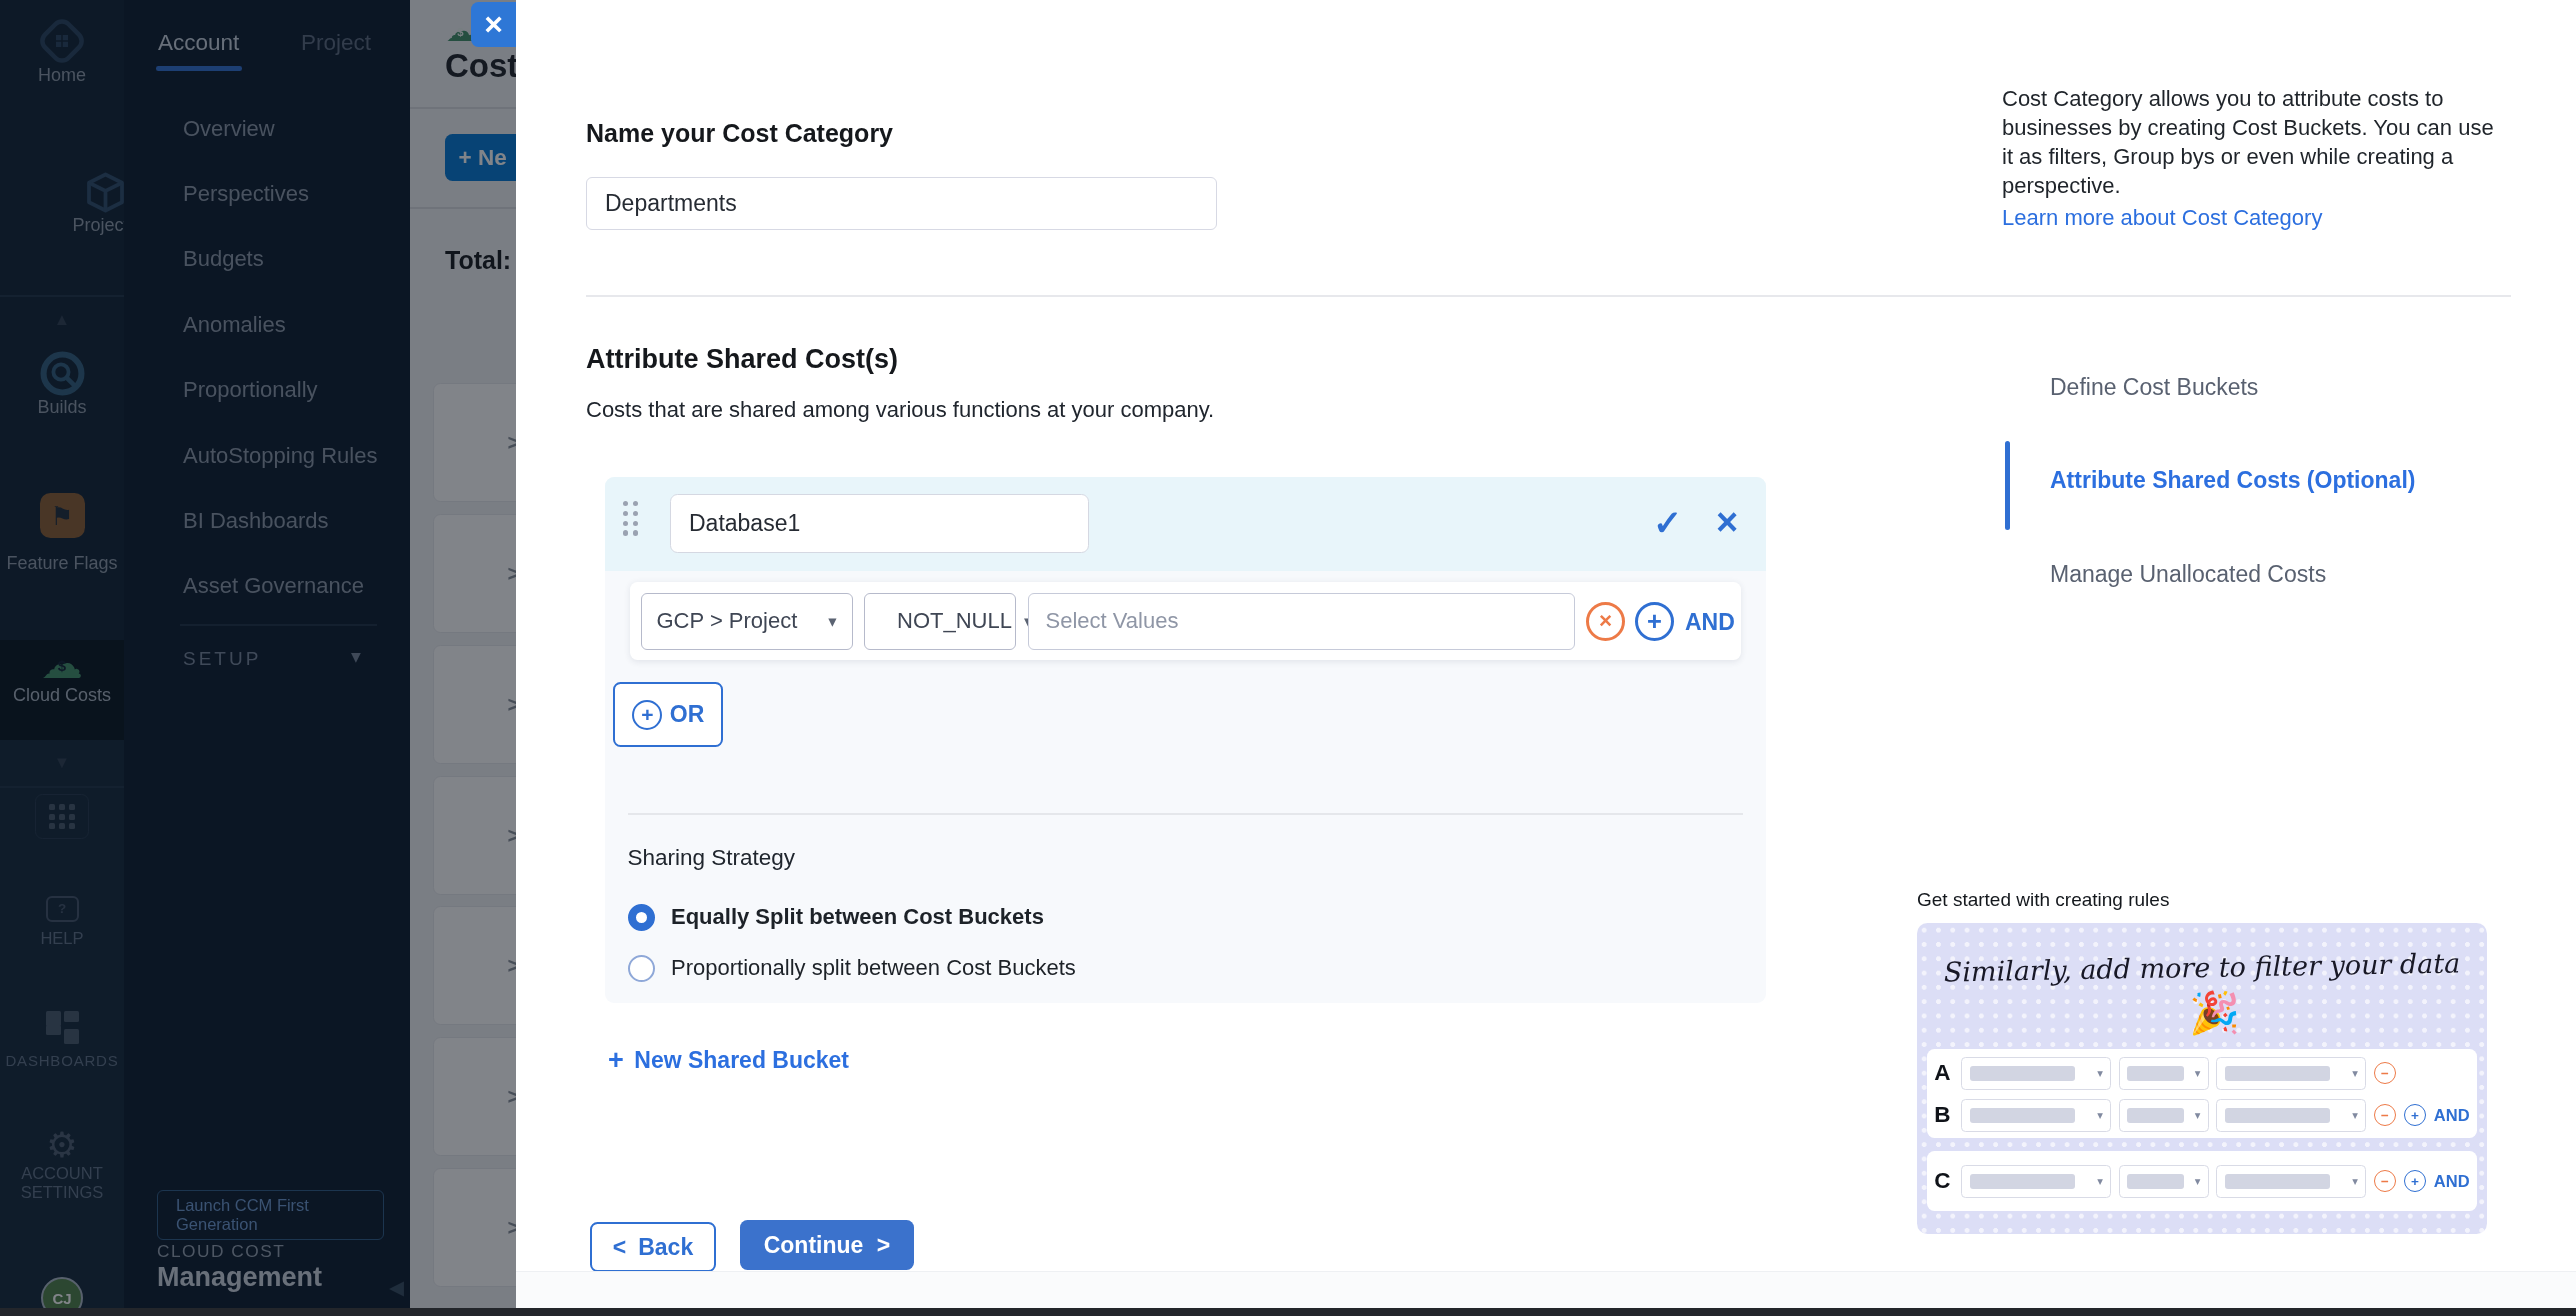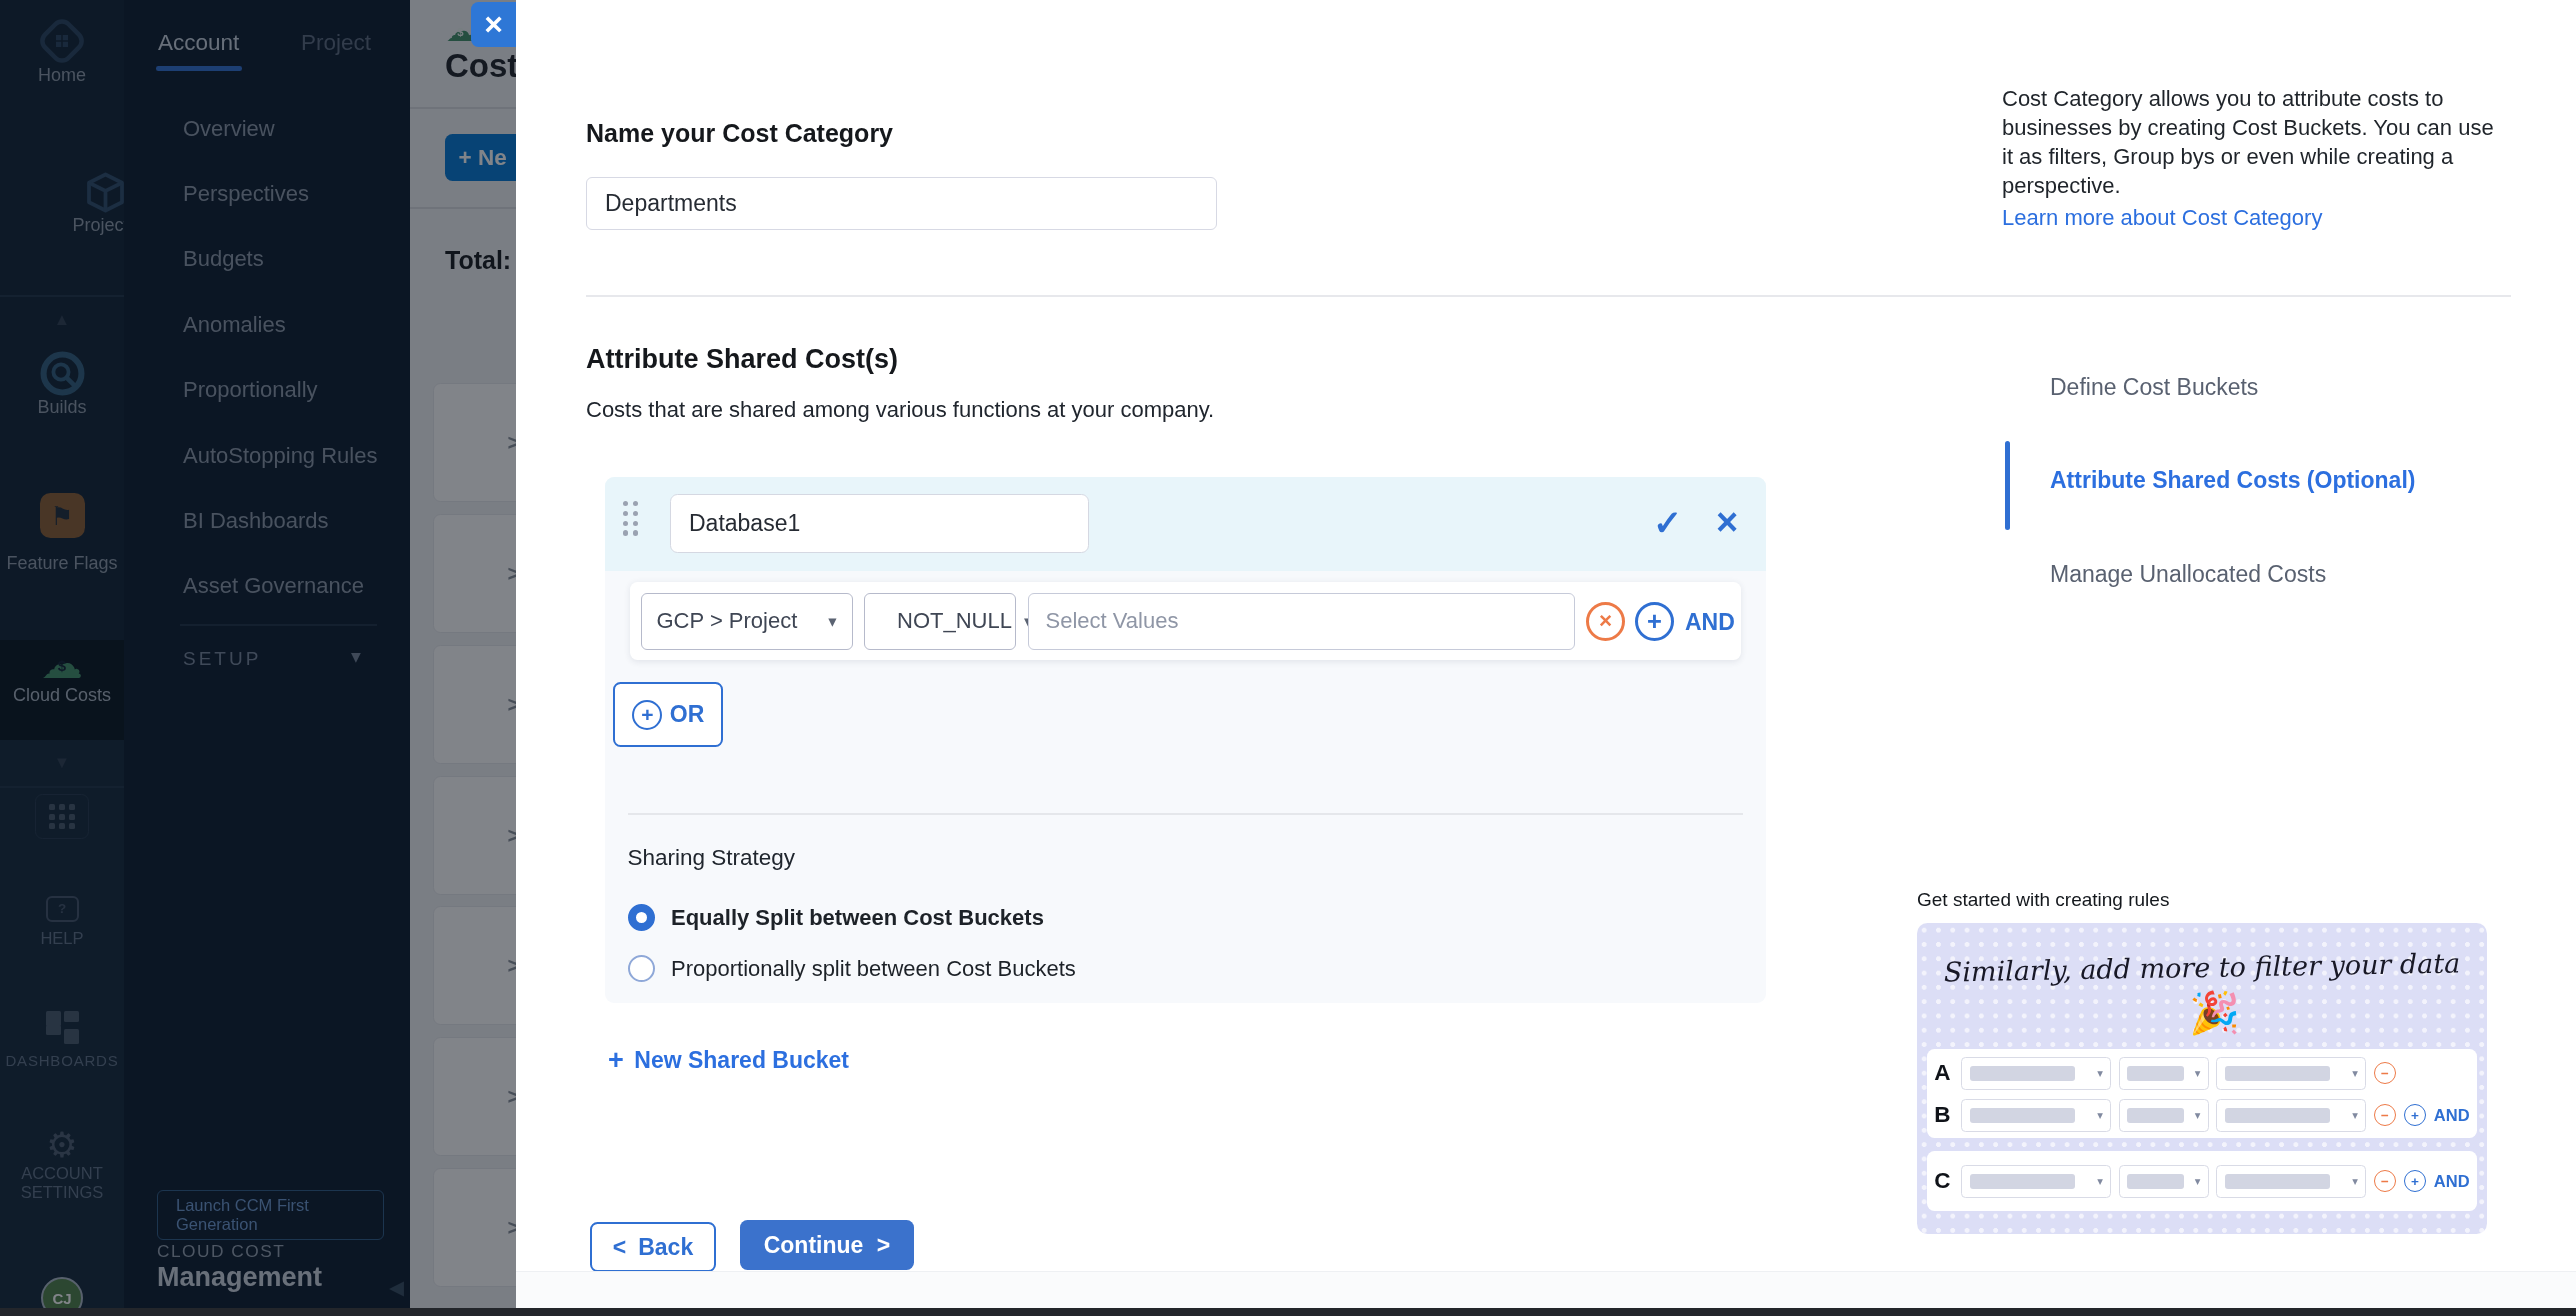--- a/index.html
+++ b/index.html
@@ -82,21 +82,21 @@
   #values-input::placeholder{color:#8f96a6;}
   .circ{display:flex;align-items:center;justify-content:center;border-radius:50%;font-weight:bold;background:#fff;}
   .circ.orange{border:3px solid #ed7a47;color:#ed7a47;}
   .circ.blue{border:3px solid #2f6fd2;color:#2f6fd2;}
   #rule-remove{position:absolute;left:956px;top:19.5px;width:39px;height:39px;font-size:22.5px;cursor:pointer;}
   #rule-add{position:absolute;left:1005px;top:19.5px;width:39px;height:39px;font-size:25.5px;cursor:pointer;}
   #and-label{position:absolute;left:1055px;top:27px;font-size:23px;font-weight:bold;color:#2f6fd2;}
   #or-btn{position:absolute;left:8.3px;top:205px;width:110px;height:65px;border:2.3px solid #2f6fd2;border-radius:7.5px;background:#fff;display:flex;align-items:center;justify-content:center;gap:7.5px;color:#2f6fd2;font-size:23px;font-weight:bold;cursor:pointer;}
   #or-btn .circ{width:30px;height:30px;border-width:2.3px;font-size:21px;}
   #sharing-label{position:absolute;left:22.5px;top:368px;font-size:22.5px;color:#20262e;}
-  .radio-row{position:absolute;left:22.5px;display:flex;align-items:center;gap:16.5px;cursor:pointer;}
+  .radio-row{position:absolute;left:22.5px;display:flex;gap:16.5px;cursor:pointer;}
   .radio{width:27px;height:27px;border-radius:50%;border:2.3px solid #8fa8d8;background:#fff;}
   .radio.on{border:8.3px solid #2f6fd2;}
   .radio-label{font-size:22px;color:#1d2228;}
   .radio-row.sel .radio-label{font-weight:bold;}
   #new-bucket{position:absolute;left:92px;top:1045px;font-size:23px;font-weight:600;color:#2c6fdf;text-decoration:none;display:flex;gap:10.5px;align-items:center;}
   #new-bucket .plus{font-size:27px;font-weight:bold;}
   #back-btn{position:absolute;left:74px;top:1222px;width:126px;height:50px;border:2.3px solid #2f6fd2;border-radius:7.5px;background:#fff;color:#2f6fd2;font-size:23px;font-weight:bold;display:flex;align-items:center;justify-content:center;gap:12px;cursor:pointer;}
   #continue-btn{position:absolute;left:224px;top:1220px;width:174px;height:50px;border:none;border-radius:7.5px;background:#3b72cc;color:#fff;font-size:23px;font-weight:bold;display:flex;align-items:center;justify-content:center;gap:13.5px;cursor:pointer;}
   #d-footer{position:absolute;left:0;top:1271px;width:2060px;height:38px;background:#fafbfc;border-top:0.8px solid #eef0f3;}
 

